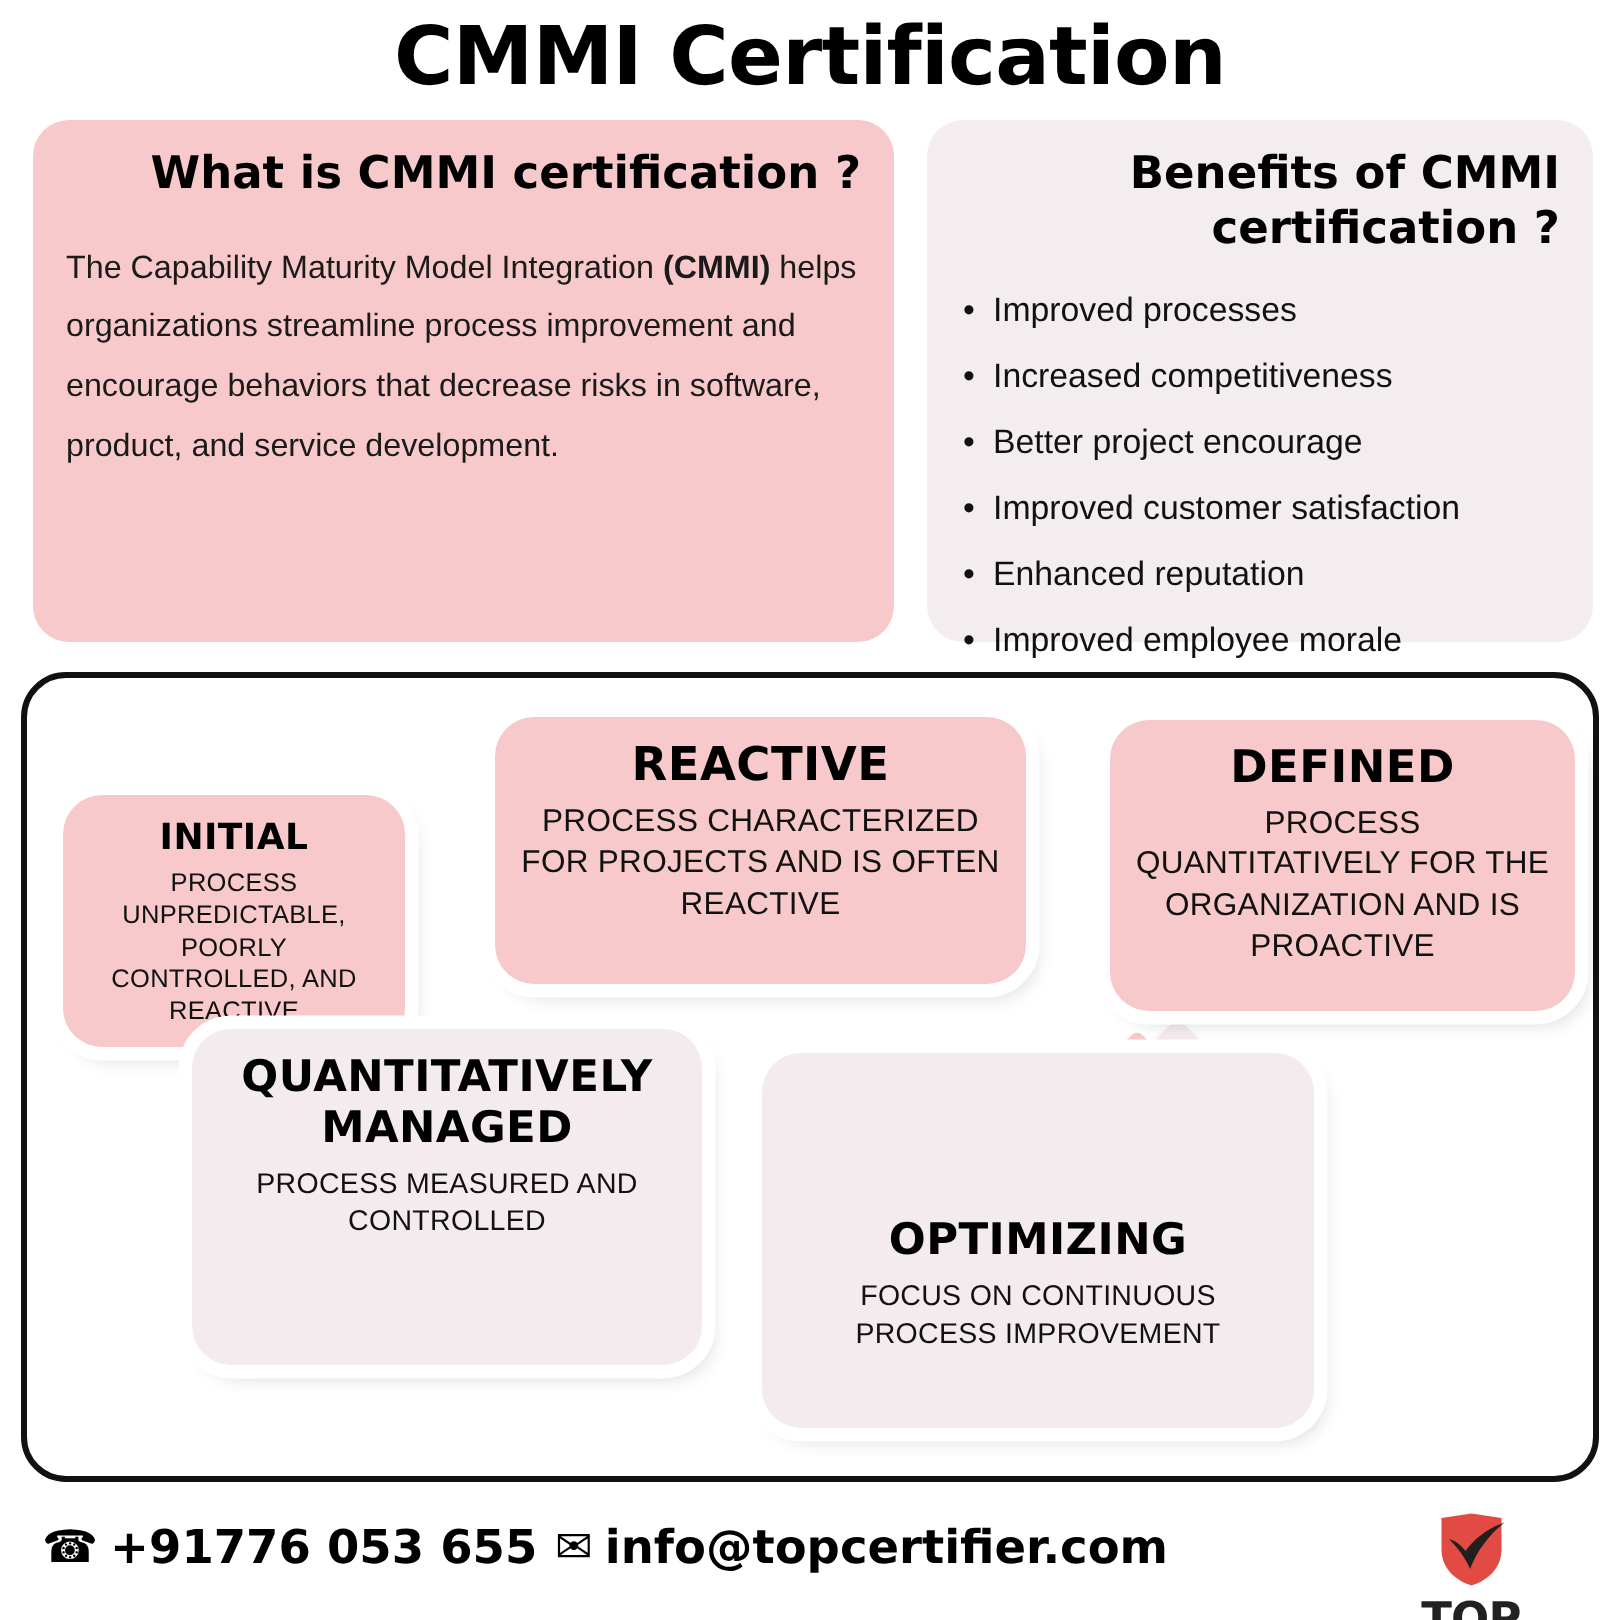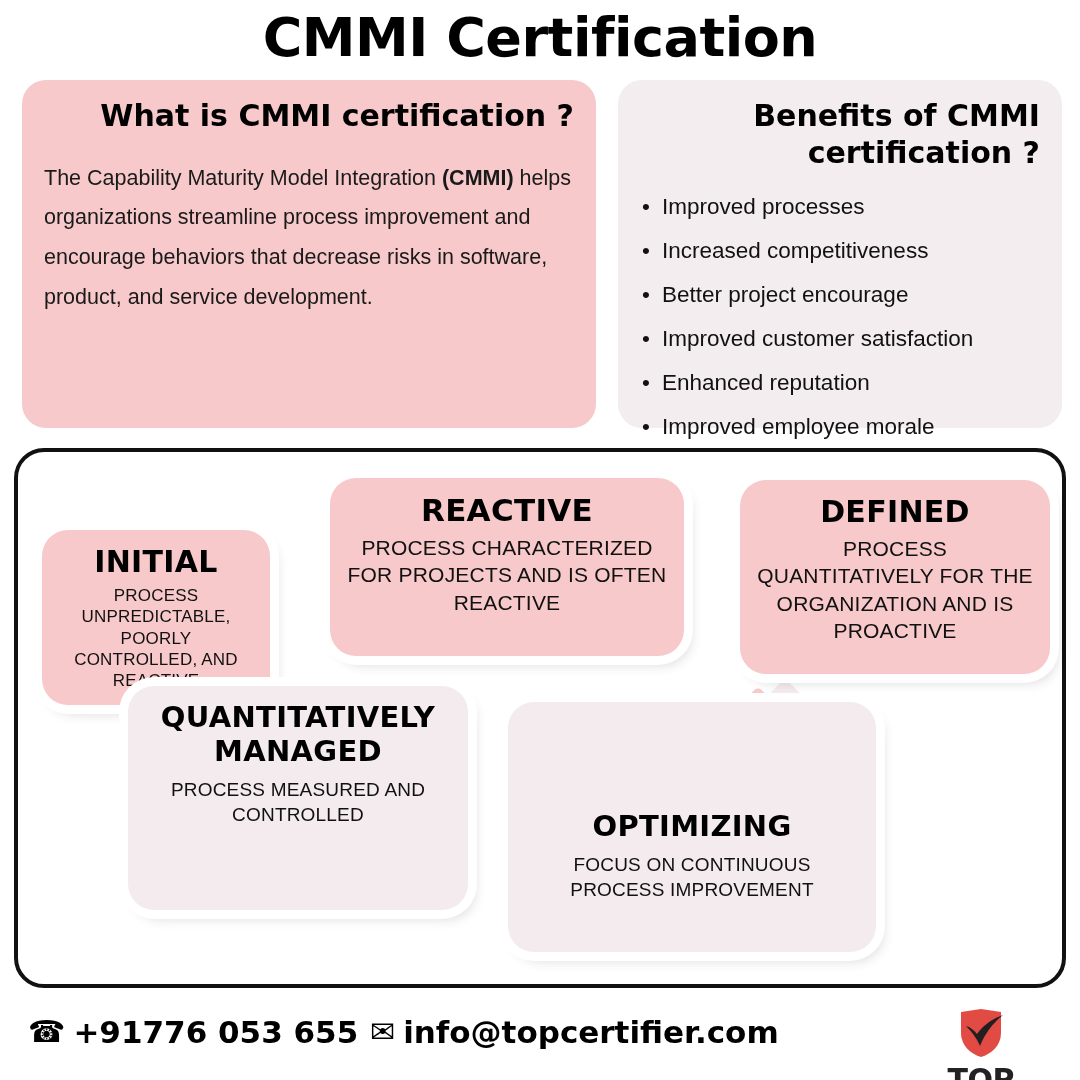--- a/index.html
+++ b/index.html
@@ -116,21 +116,21 @@
   
   #b-initial   { left: 42px;  top: 530px; width: 228px;  }
   #b-managed   { left: 330px; top: 478px; width: 354px;  }
   #b-defined   { left: 740px; top: 480px; width: 310px;  }
   #b-quant     { left: 128px; top: 686px; width: 340px; height: 224px; }
   #b-optim     { left: 508px; top: 702px; width: 368px; height: 250px; }
 
   #b-quant .bub-title, #b-optim .bub-title { font-size: 29px; }
   #b-quant { }
   #b-optim { padding-top: 107px; }
-  #b-initial .bub-title { font-size: 30px; }
+  #b-initial .bub-title { font-size: 24px; }
   #b-managed .bub-title { font-size: 31px; }
   #b-defined .bub-title { font-size: 30px; }
   #b-managed .bub-desc, #b-defined .bub-desc { font-size: 21px; line-height: 1.3; }
   #b-managed { padding-bottom: 40px; }
   #b-defined { padding-bottom: 30px; }
   #b-initial .bub-desc { font-size: 17px; line-height: 1.25; }
   #b-quant .bub-desc, #b-optim .bub-desc { font-size: 19px; line-height: 1.3; margin-top: 10px; }
 
   
   .footer {

